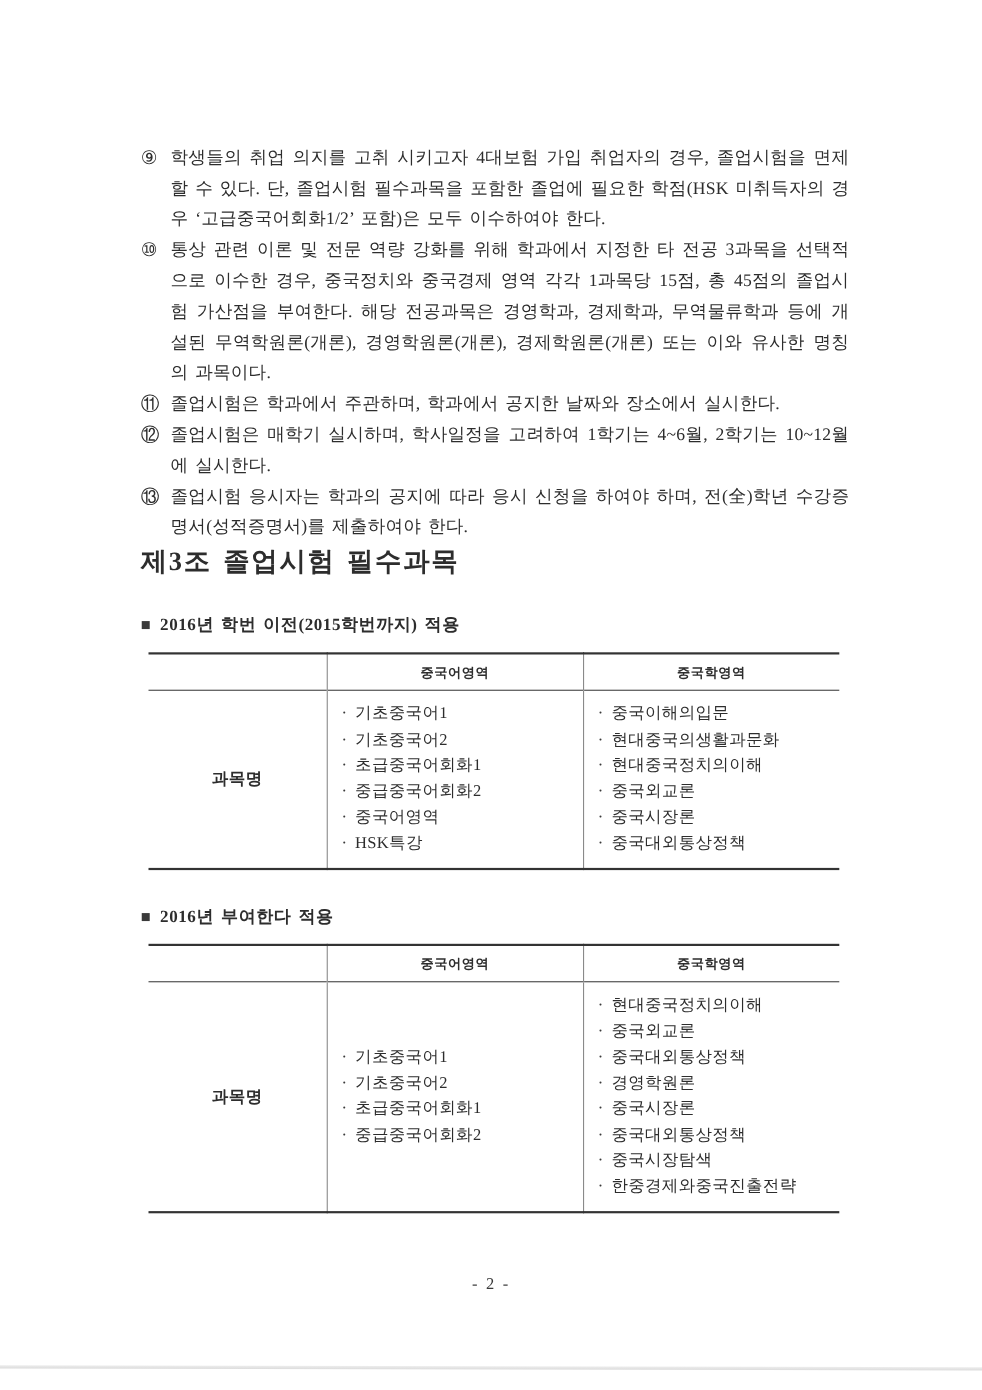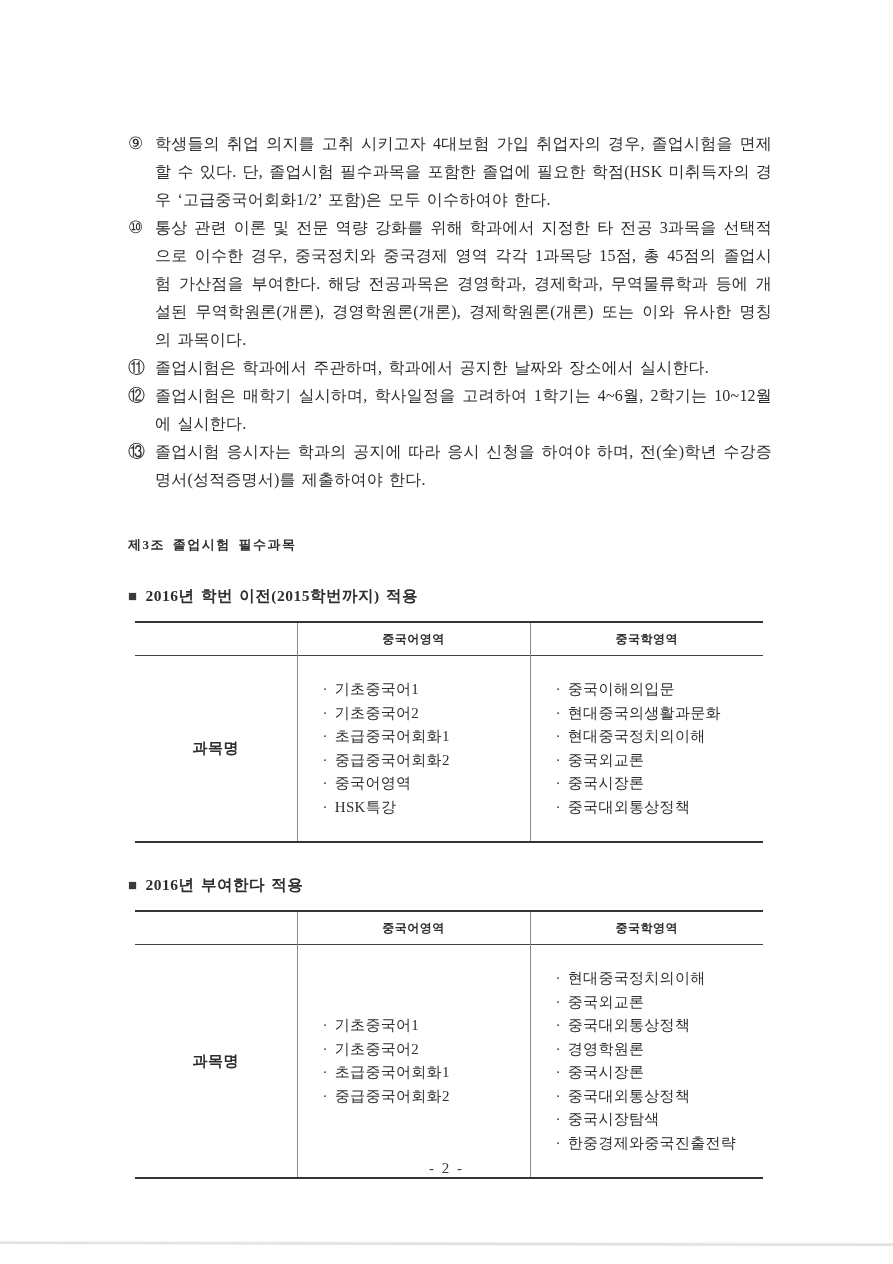--- a/index.html
+++ b/index.html
@@ -31,22 +31,21 @@
     word-spacing: 2px;
   }
   .clause-marker {
     position: absolute;
     left: 0;
     top: 0;
     font-size: 17px;
   }
   
   .section-title {
-    margin-top: 42px;
-    font-size: 13px;
+    font-size: 24px;
     font-weight: bold;
     letter-spacing: 1.5px;
     word-spacing: 3px;
   }
   
   .table-caption {
     margin-top: 32px;
     font-size: 15.5px;
     font-weight: bold;
     letter-spacing: 0.5px;
@@ -87,21 +86,21 @@
     letter-spacing: 0.5px;
   }
   table.courses-table tbody th.row-header {
     font-size: 15px;
     font-weight: bold;
     text-align: center;
     letter-spacing: 0.5px;
   }
   ul.course-list {
     list-style: none;
-    margin: 16px;
+    margin: 4px;
     padding: 6px 4px 6px 9px;
   }
   li.course {
     font-size: 15px;
     line-height: 23.5px;
     white-space: nowrap;
     letter-spacing: 0.3px;
   }
   li.course .bullet {
     display: inline-block;

